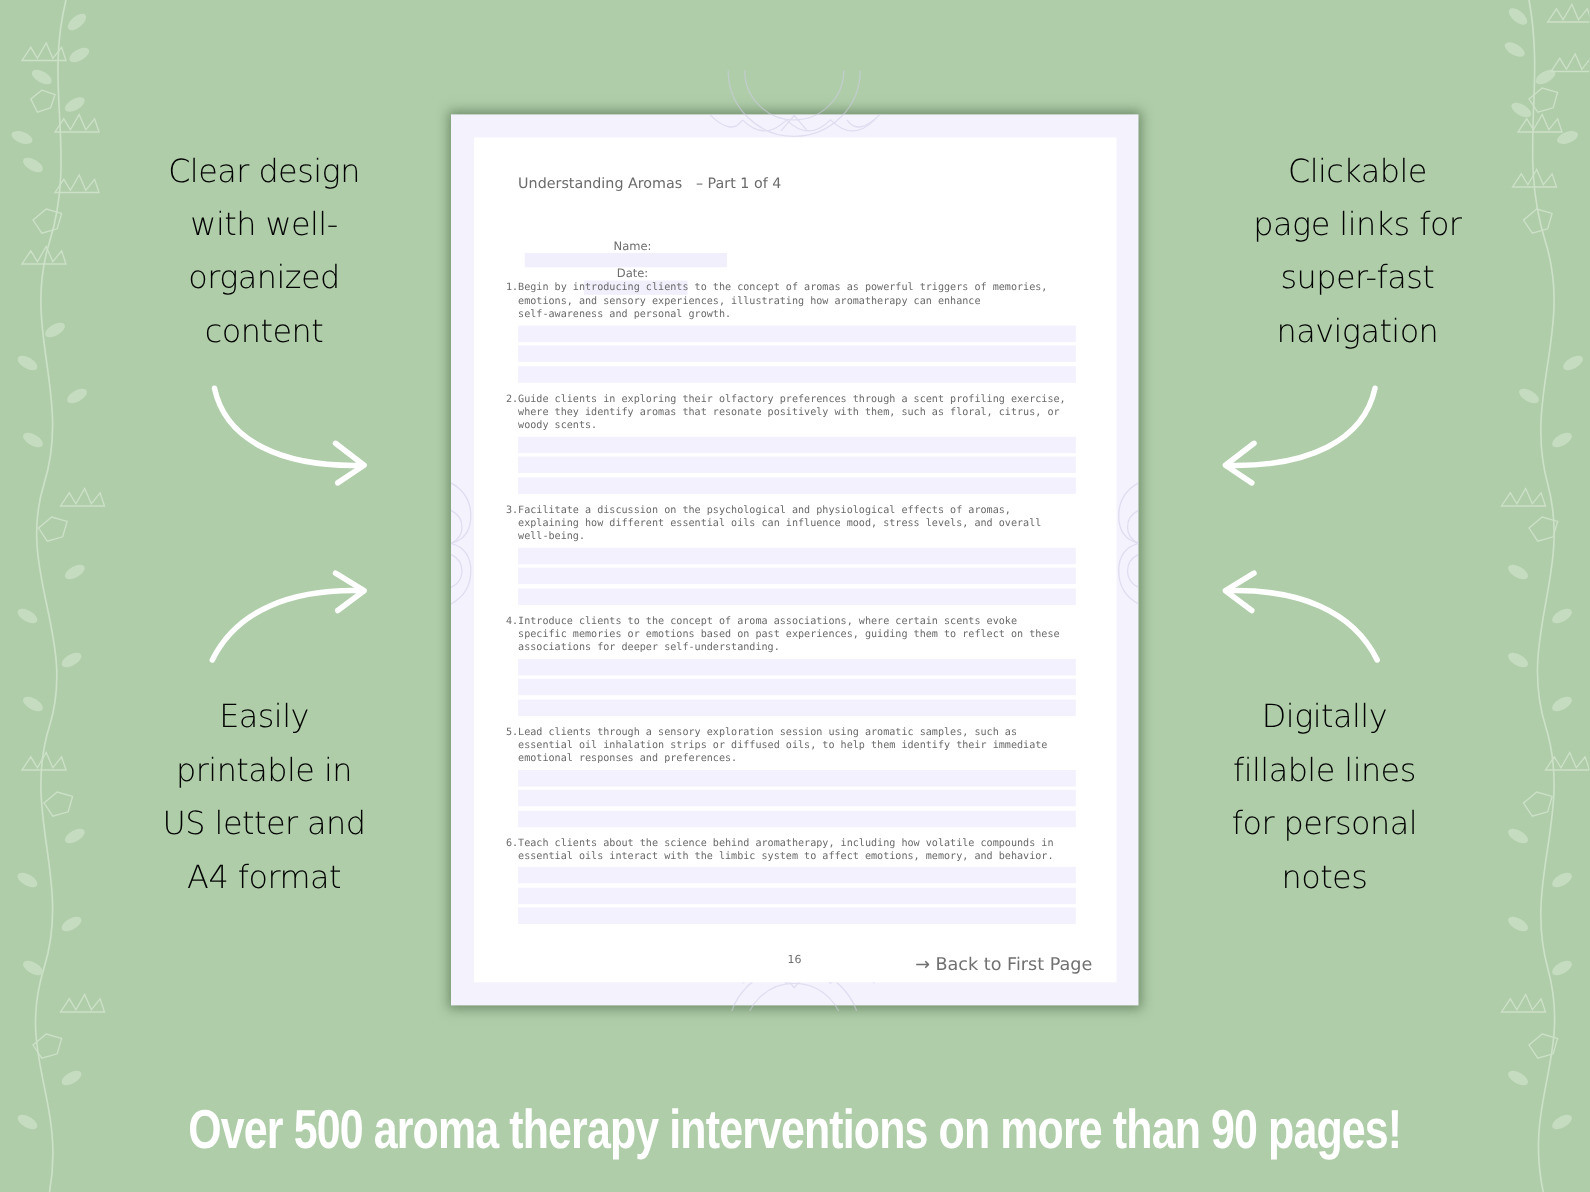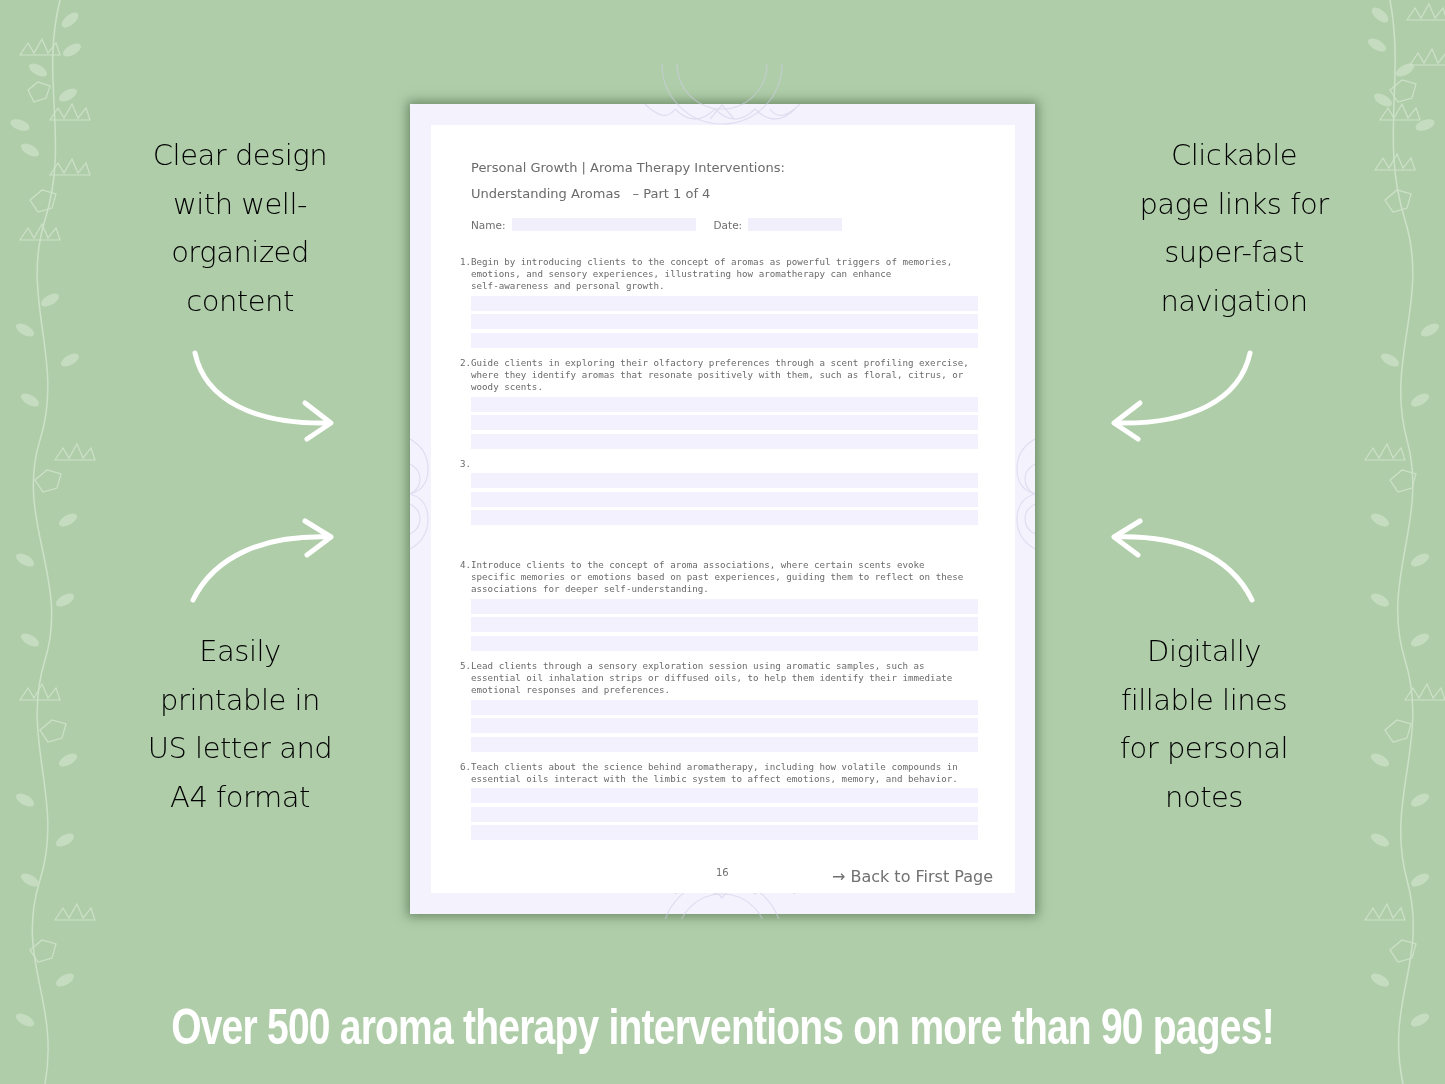--- a/index.html
+++ b/index.html
@@ -81,20 +81,21 @@
     .doc-title .line { display: block; white-space: pre; }
     .field-row {
       position: absolute;
       left: 40px;
       top: 93px;
       display: flex;
       align-items: center;
       font-family: "DejaVu Sans", sans-serif;
       font-size: 10.5px;
       color: #6e6e6e;
+      flex-direction: column;
     }
     .field-box {
       height: 13px;
       background: #f1effc;
       margin-left: 6px;
     }
     .field-box.name { width: 184px; margin-right: 18px; }
     .field-box.date { width: 94px; }
 
     .item {
@@ -316,21 +317,20 @@
   <svg class="mandala" style="left:604px; top:330px; width:21px; height:120px;" viewBox="0 0 21 120">
     <g fill="none" stroke="#cfcde6" stroke-width="1.2">
       <path d="M21 5 q-18 10 -18 30 q0 20 18 25 q-18 5 -18 25 q0 20 18 30"></path>
       <path d="M21 30 q-10 5 -10 15 q0 10 10 15"></path>
       <path d="M21 70 q-10 5 -10 15 q0 10 10 15"></path>
     </g>
   </svg>
 
   <div class="doc-inner">
     <div class="doc-title">
-      <span class="line">Personal Growth | Aroma Therapy Interventions:</span>
       <span class="line">Understanding Aromas   – Part 1 of 4</span>
     </div>
 
     <div class="field-row">
       <span>Name:</span>
       <span class="field-box name"></span>
       <span>Date:</span>
       <span class="field-box date"></span>
     </div>
 
@@ -358,20 +358,23 @@
       <div class="answer-lines">
         <span class="answer-line"></span>
         <span class="answer-line"></span>
         <span class="answer-line"></span>
       </div>
     </div>
 
     <div class="item" style="top:333px;">
       <div class="item-text">
         <span class="item-num">3.</span>
+        <span class="item-body"> Facilitate a discussion on the psychological and physiological effects of aromas,
+ explaining how different essential oils can influence mood, stress levels, and overall
+ well-being.</span>
       </div>
       <div class="answer-lines">
         <span class="answer-line"></span>
         <span class="answer-line"></span>
         <span class="answer-line"></span>
       </div>
     </div>
 
     <div class="item" style="top:434px;">
       <div class="item-text">

